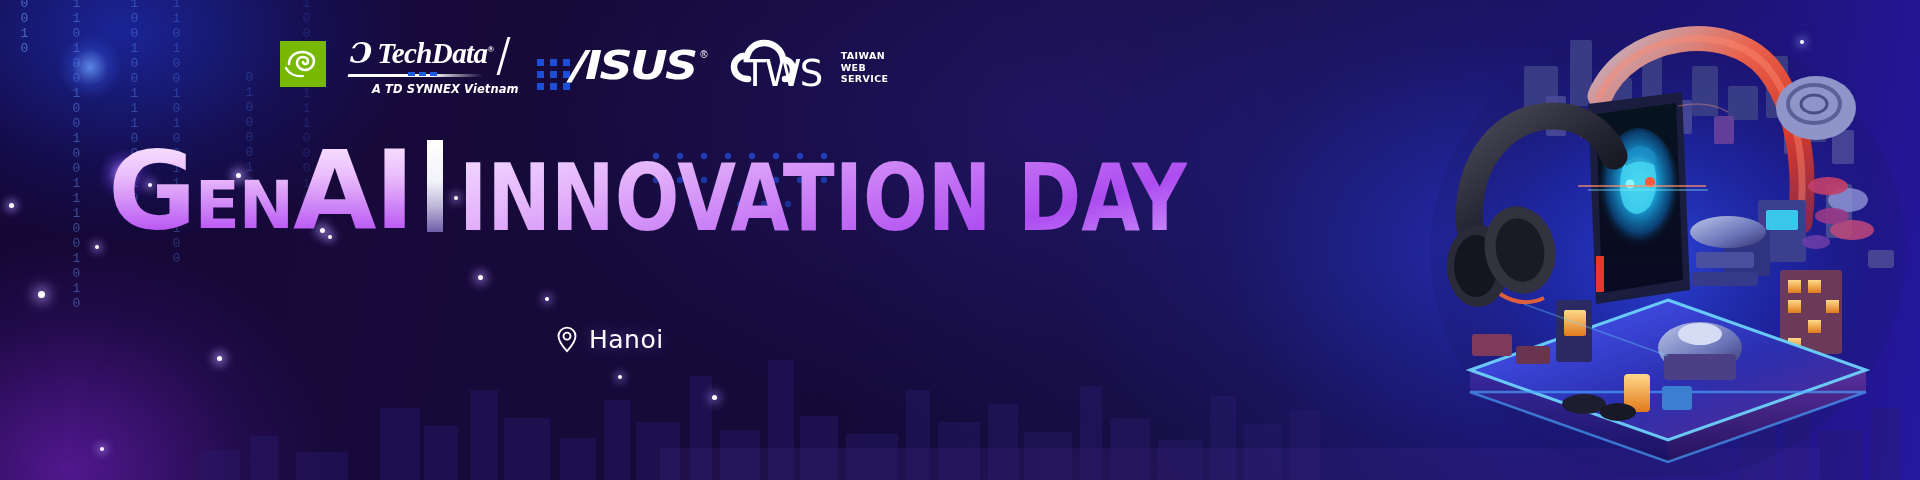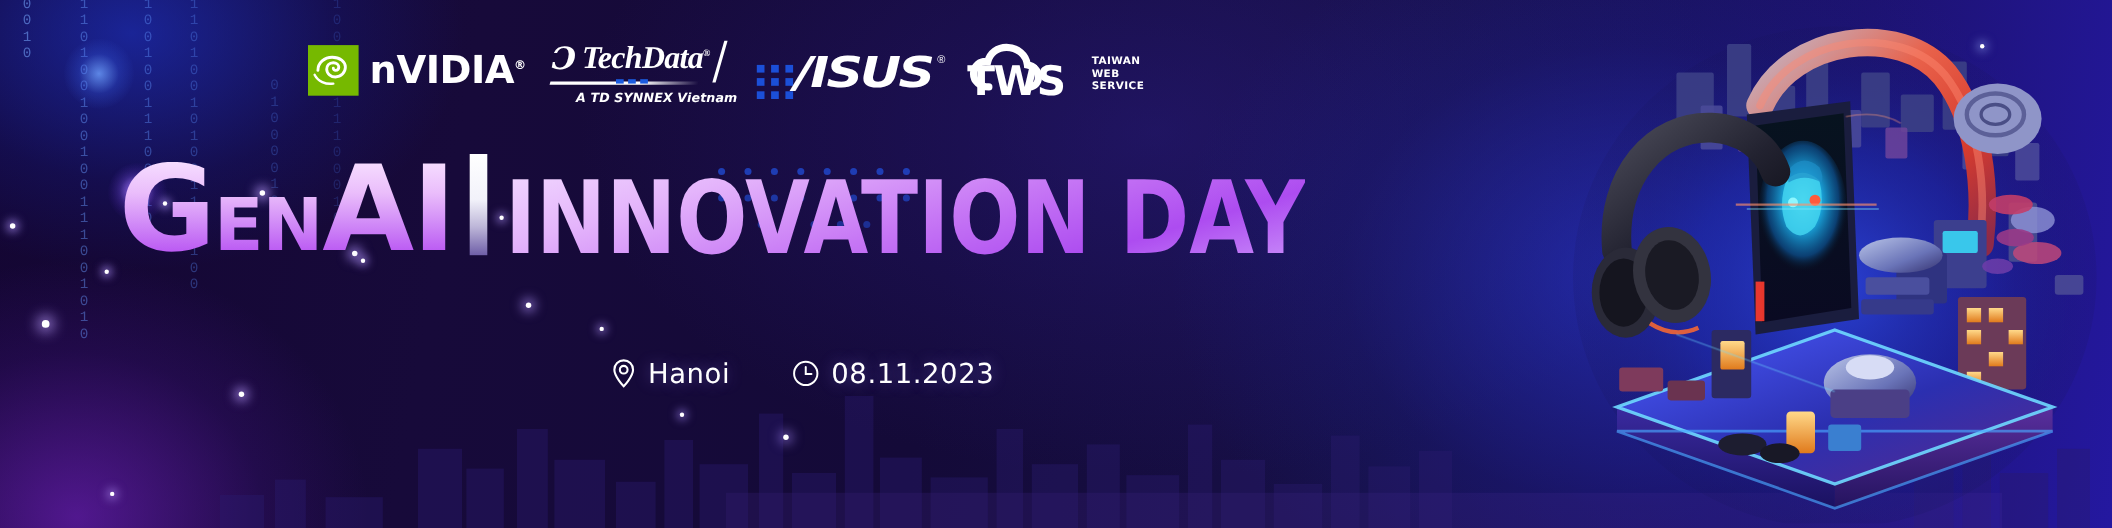--- a/index.html
+++ b/index.html
@@ -89,22 +89,22 @@
   .asus-dots {
     position:absolute; left:-34px; top:16px;
     display:grid; grid-template-columns:repeat(3,7px); gap:5px 6px;
   }
   .asus-dots i { width:7px; height:7px; background:#1b4fd8; display:block; }
 
   
   #logo-tws { margin-left:32px; margin-top:6px; gap:7px; align-items:flex-end; }
   .tws-mark { position:relative; width:110px; height:52px; }
   .tws-word {
-    position:absolute; left:0; bottom:-1px; color:#fff;
-    font-size:37px; font-weight:bold; letter-spacing:-1.5px;
+    position:absolute; left:16px; bottom:-1px; color:#fff;
+    font-size:37px; font-weight:normal; letter-spacing:-1.5px;
     line-height:1; font-family:"DejaVu Sans", sans-serif;
   }
   .tws-lines {
     display:flex; flex-direction:column; gap:1px; color:#fff;
     font-size:9.5px; font-weight:bold; line-height:1.12;
     letter-spacing:0.4px; margin-bottom:6px; margin-left:-4px;
     font-family:"DejaVu Sans", sans-serif;
   }
 
   
@@ -255,21 +255,20 @@
 
   <div id="logo-row">
 
     <div class="logo" id="logo-nvidia">
       <div class="nv-eye">
         <svg viewBox="0 0 46 46" width="46" height="46">
           <path d="M9 23c0-7 6-12 13-12 7 0 12 4 12 9 0 5-4 9-9 9-4 0-8-3-8-7 0-3 2-6 6-6 3 0 5 2 5 4 0 2-1 3-3 3-1 0-2-1-2-2" fill="none" stroke="#ffffff" stroke-width="2.6" stroke-linecap="round"></path>
           <path d="M6 27c3 6 10 9 17 8" fill="none" stroke="#ffffff" stroke-width="2.2" stroke-linecap="round"></path>
         </svg>
       </div>
-      <div class="nv-word"><span>nVIDIA</span><sup>®</sup></div>
     </div>
 
     <div class="logo" id="logo-techdata">
       <div class="td-main">
         <span class="td-d">Ɔ</span>
         <span class="td-name"><span>TechData</span><sup class="td-reg">®</sup></span>
         <span class="td-rule"></span>
         <span class="td-slash"></span>
         <span class="td-dots">
             <i></i>
@@ -322,27 +321,20 @@
   </div>
 
 
   <div id="meta-row">
     <div class="meta">
       <svg width="22" height="27" viewBox="0 0 22 27">
         <path d="M11 1.6C6.3 1.6 2.5 5.4 2.5 10.1c0 6.1 8.5 15.1 8.5 15.1s8.5-9 8.5-15.1C19.5 5.4 15.7 1.6 11 1.6z" fill="none" stroke="#ffffff" stroke-width="1.9"></path>
         <circle cx="11" cy="10.1" r="3.5" fill="none" stroke="#ffffff" stroke-width="1.9"></circle>
       </svg>
       <span class="meta-text">Hanoi</span>
-    </div>
-    <div class="meta">
-      <svg width="25" height="25" viewBox="0 0 25 25">
-        <circle cx="12.5" cy="12.5" r="10.6" fill="none" stroke="#ffffff" stroke-width="1.8"></circle>
-        <path d="M12.5 6.6v6.4h5.2" fill="none" stroke="#ffffff" stroke-width="1.8" stroke-linecap="round"></path>
-      </svg>
-      <span class="meta-text">08.11.2023</span>
     </div>
   </div>
 
   <div id="hero">
     <svg width="480" height="472" viewBox="0 0 480 472">
       <defs>
         <radialGradient id="heroGlow" cx="50%" cy="52%" r="58%">
           <stop offset="0%" stop-color="#2b43d8" stop-opacity=".95"></stop>
           <stop offset="48%" stop-color="#1c2aa8" stop-opacity=".55"></stop>
           <stop offset="100%" stop-color="#140a38" stop-opacity="0"></stop>

